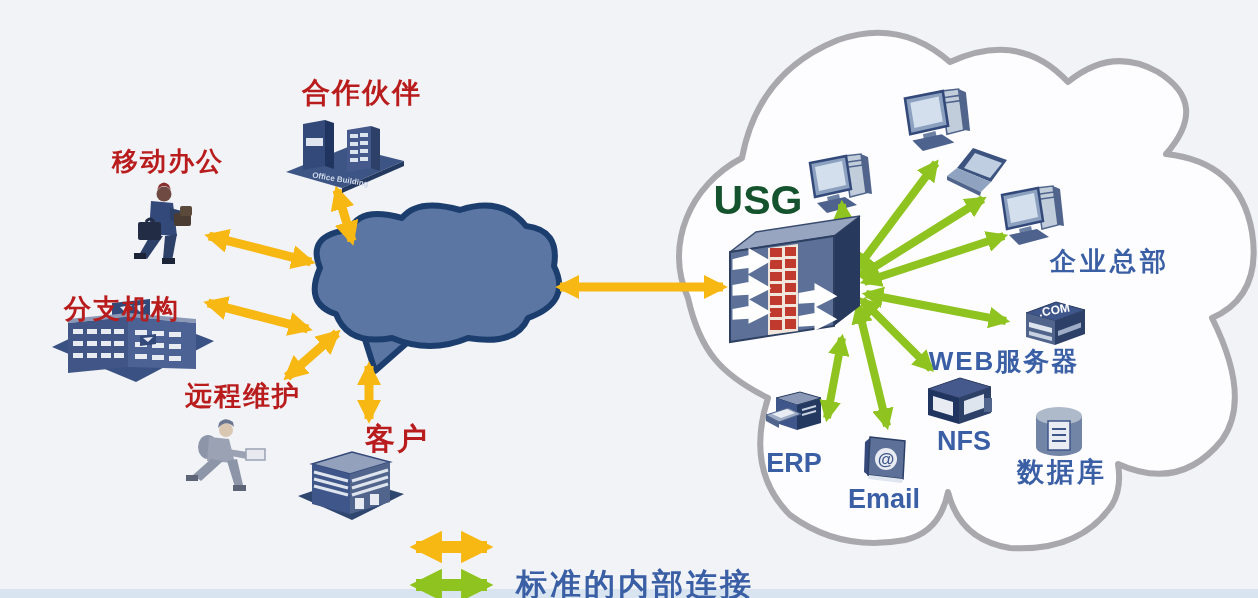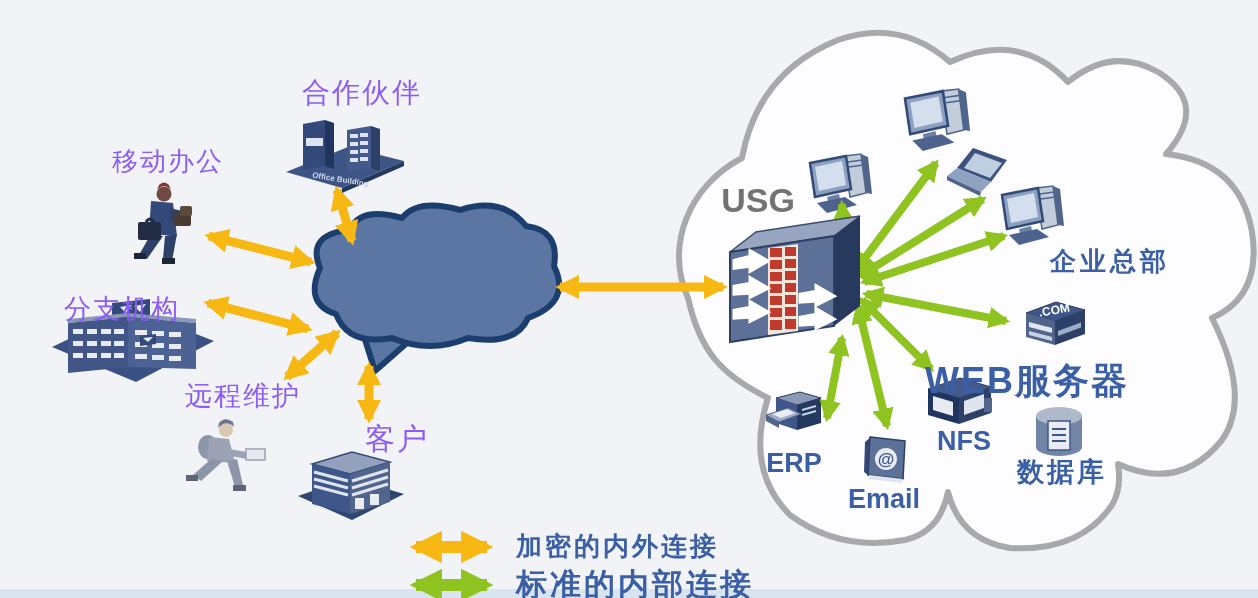--- a/index.html
+++ b/index.html
@@ -1,24 +1,24 @@
 <!DOCTYPE html>
 <html><head>
 <meta charset="utf-8">
 <style>
   html,body{margin:0;padding:0;}
   .stage{position:relative;width:1258px;height:598px;background:#f2f3f6;overflow:hidden;
          font-family:"Liberation Sans", sans-serif;}
   .stage svg{position:absolute;left:0;top:0;}
   .lbl{position:absolute;transform:translate(-50%,-50%);white-space:nowrap;line-height:1;}
-  .black{color:#8b5cf6;font-weight:400;}
+  .black{color:#b91c1c;font-weight:700;}
   .blue{color:#3A5FA5;font-weight:600;}
   .internet-lbl{font-size:44px;font-weight:800;color:#ffffff;letter-spacing:1px;
     text-shadow:2px 3px 2px rgba(18,42,76,.95), 0 0 2px #1c3e6e;}
-  .usg-lbl{font-size:34px;font-weight:800;color:#737373;}
+  .usg-lbl{font-size:41px;font-weight:800;color:#14532d;}
   .leg{transform:translate(0,-50%);}
   .ya{stroke:#F8B813;stroke-width:9;marker-start:url(#yh);marker-end:url(#yh);}
   .ga{stroke:#8FC31F;stroke-width:8;marker-start:url(#gh);marker-end:url(#gh);}
   .ya-leg{stroke:#F8B813;stroke-width:12;marker-start:url(#yh);marker-end:url(#yh);}
   .ga-leg{stroke:#8FC31F;stroke-width:12;marker-start:url(#gh);marker-end:url(#gh);}
 </style>
 </head>
 <body>
 
 <div class="stage">
@@ -291,22 +291,21 @@
 
 <div class="lbl black" style="left:168px;top:161px;font-size:26px;letter-spacing:2px;">移动办公</div>
 <div class="lbl black" style="left:362px;top:93px;font-size:28px;letter-spacing:2px;">合作伙伴</div>
 <div class="lbl black" style="left:122px;top:289px;font-size:27px;letter-spacing:2px;margin-top:20px;">分支机构</div>
 <div class="lbl black" style="left:243px;top:396px;font-size:27px;letter-spacing:2px;">远程维护</div>
 <div class="lbl black" style="left:397px;top:439px;font-size:30px;letter-spacing:2px;">客户</div>
 
 <div class="lbl usg-lbl" style="left:758px;top:200px;">USG</div>
 
 <div class="lbl blue" style="left:1110px;top:261px;font-size:26px;letter-spacing:4px;">企业总部</div>
-<div class="lbl blue" style="left:1027px;top:361px;font-size:36px;letter-spacing:2px;margin-top:20px;">WEB服务器</div>
+<div class="lbl blue" style="left:1004px;top:361px;font-size:26px;letter-spacing:2px;">WEB服务器</div>
 <div class="lbl blue" style="left:964px;top:441px;font-size:27px;">NFS</div>
 <div class="lbl blue" style="left:794px;top:463px;font-size:27px;">ERP</div>
 <div class="lbl blue" style="left:884px;top:499px;font-size:27px;">Email</div>
 <div class="lbl blue" style="left:1062px;top:472px;font-size:27px;letter-spacing:3px;">数据库</div>
 
-<div class="lbl blue leg" style="left:516px;top:546px;font-size:26px;letter-spacing:3px;">加密的内外连接</div>
 <div class="lbl blue leg" style="left:516px;top:584px;font-size:31px;letter-spacing:3px;">标准的内部连接</div>
 
 </div>
 
 </body></html>

